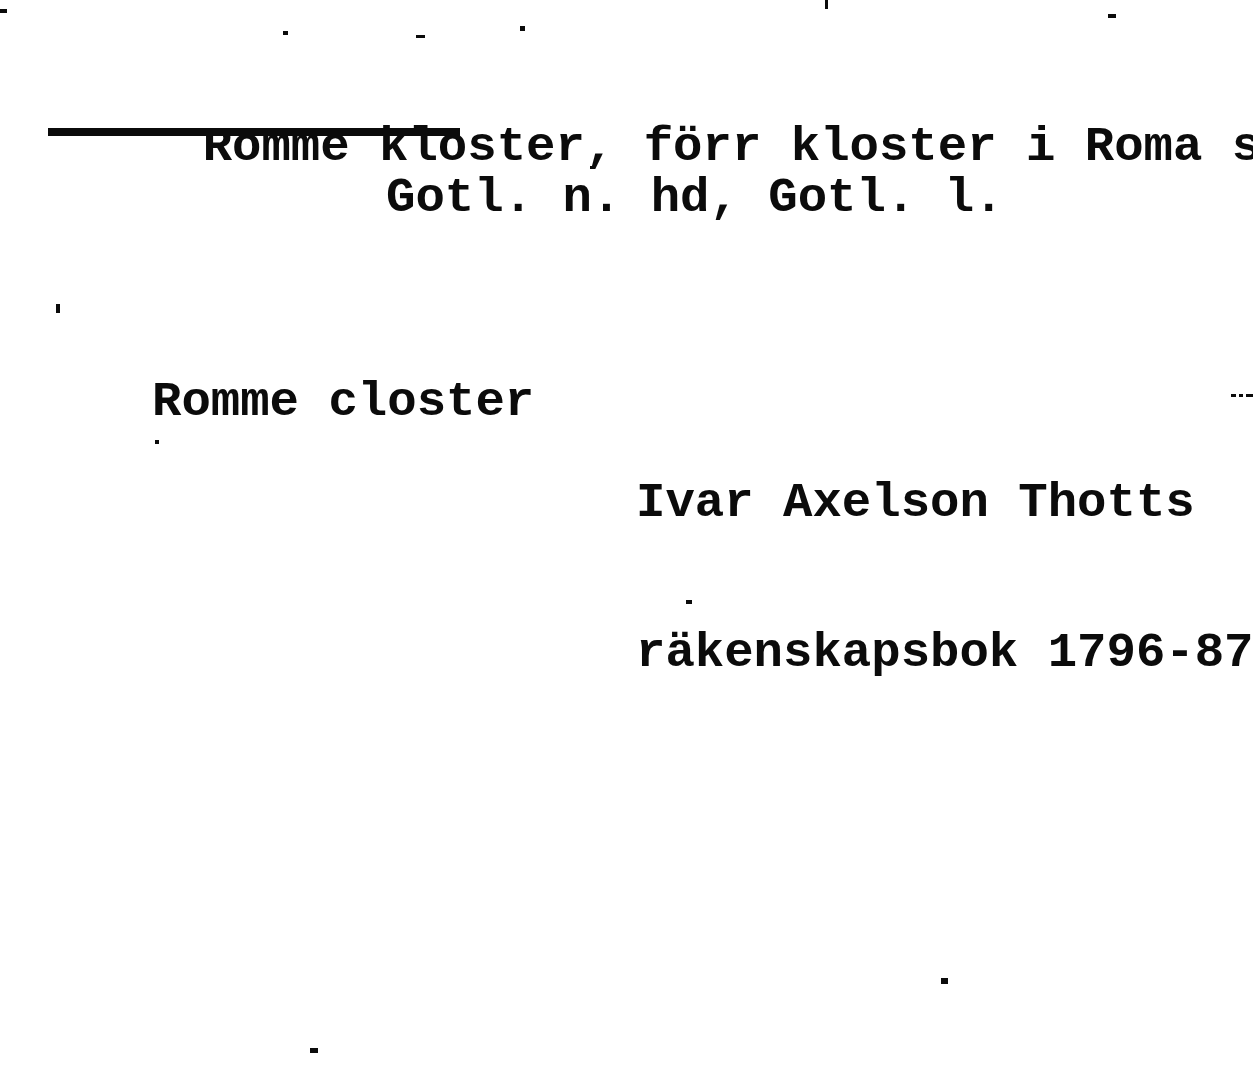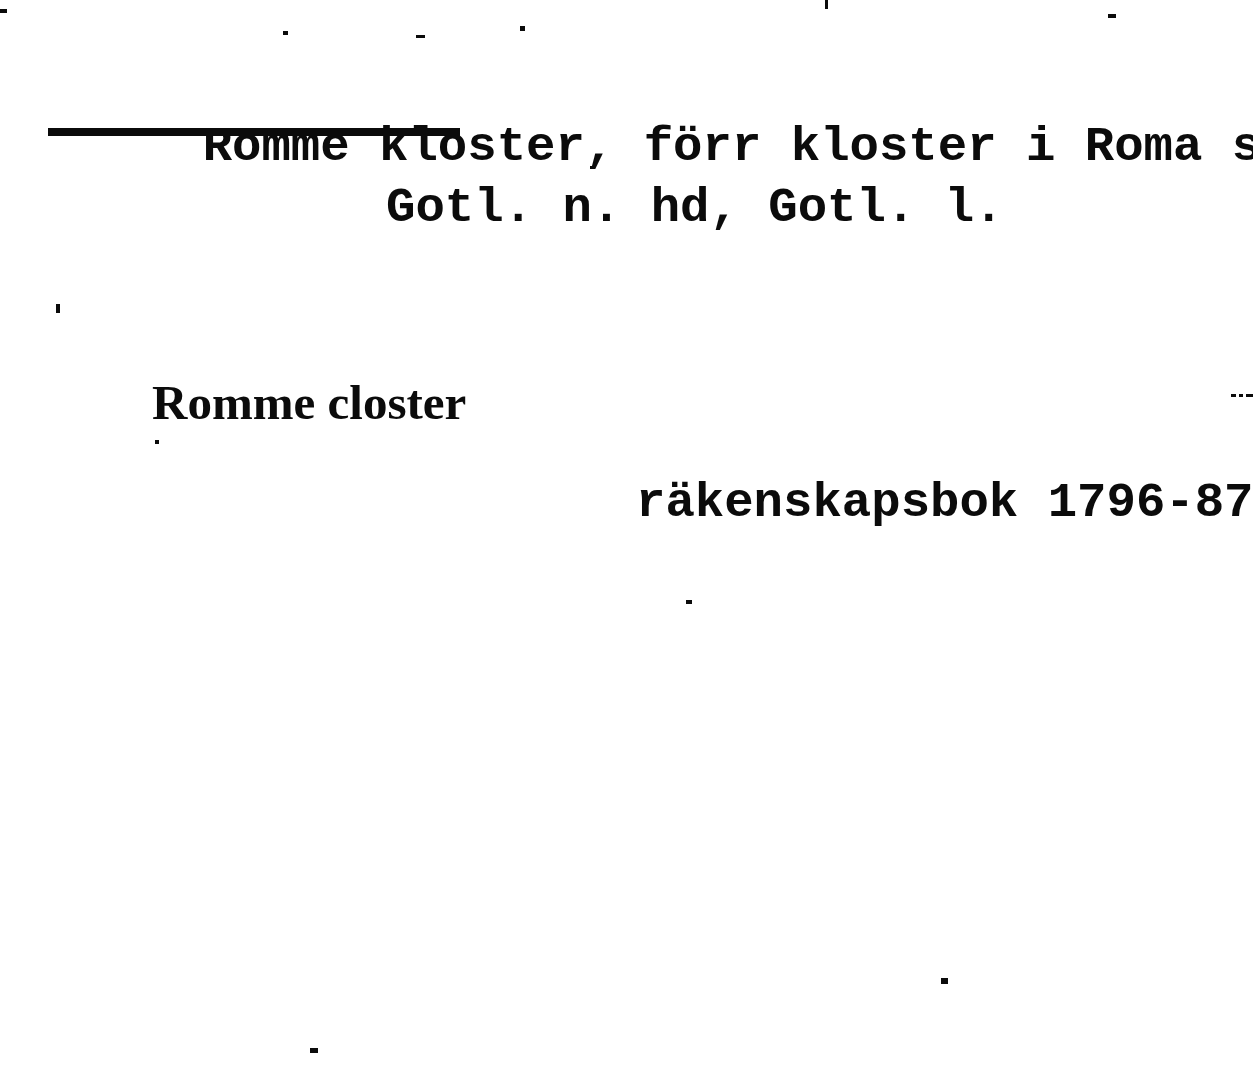--- a/index.html
+++ b/index.html
@@ -19,22 +19,22 @@
     font-size: 49px;
     line-height: 1;
     white-space: pre;
     -webkit-font-smoothing: none;
   }
   .line {
     position: absolute;
   }
   .line-heading      { left: 85px;  top: 74px; }
   .title-underline   { position: absolute; left: 48px; top: 128px; width: 412px; height: 8px; background: #0b0b0b; }
-  .line-subtitle     { left: 386px; top: 184px; }
-  .line-entry-name   { left: 152px; top: 378px; font-family: Liberation Serif, serif; }
+  .line-subtitle     { left: 386px; top: 174px; }
+  .line-entry-name   { left: 152px; top: 378px; }
   .entry-source      { left: 636px; top: 378px; line-height: 50px; }
   .line-reference    { left: 57px;  top: 532px; }
   .speck {
     position: absolute;
     background: #0b0b0b;
   }
   .noise-layer { position: absolute; inset: 0; pointer-events: none; }
 </style>
 </head>
 <body>
@@ -44,18 +44,19 @@
   <div class="line line-heading">
     <span>Romme kloster</span><span>, förr kloster i Roma sn,</span>
   </div>
   <div class="title-underline"></div>
 
   <div class="line line-subtitle">Gotl. n. hd, Gotl. l.</div>
 
   <div class="line line-entry-name">Romme closter</div>
 
   <div class="line entry-source">
+    <div>Ivar Axelson Thotts</div>
     <div>räkenskapsbok 1796-87</div>
   </div>
 
 
   <div class="noise-layer"><div class="speck" style="left: 0px; top: 9px; width: 7px; height: 4px;"></div><div class="speck" style="left: 283px; top: 31px; width: 5px; height: 4px;"></div><div class="speck" style="left: 416px; top: 35px; width: 9px; height: 3px;"></div><div class="speck" style="left: 520px; top: 26px; width: 5px; height: 5px;"></div><div class="speck" style="left: 825px; top: 0px; width: 3px; height: 9px;"></div><div class="speck" style="left: 1108px; top: 14px; width: 8px; height: 4px;"></div><div class="speck" style="left: 590px; top: 166px; width: 4px; height: 3px;"></div><div class="speck" style="left: 56px; top: 304px; width: 4px; height: 9px;"></div><div class="speck" style="left: 155px; top: 440px; width: 4px; height: 4px;"></div><div class="speck" style="left: 1231px; top: 394px; width: 5px; height: 3px;"></div><div class="speck" style="left: 1239px; top: 394px; width: 4px; height: 3px;"></div><div class="speck" style="left: 1246px; top: 394px; width: 7px; height: 3px;"></div><div class="speck" style="left: 686px; top: 600px; width: 6px; height: 4px;"></div><div class="speck" style="left: 941px; top: 978px; width: 7px; height: 6px;"></div><div class="speck" style="left: 310px; top: 1048px; width: 8px; height: 5px;"></div></div>
 </div>
 
 </body></html>

